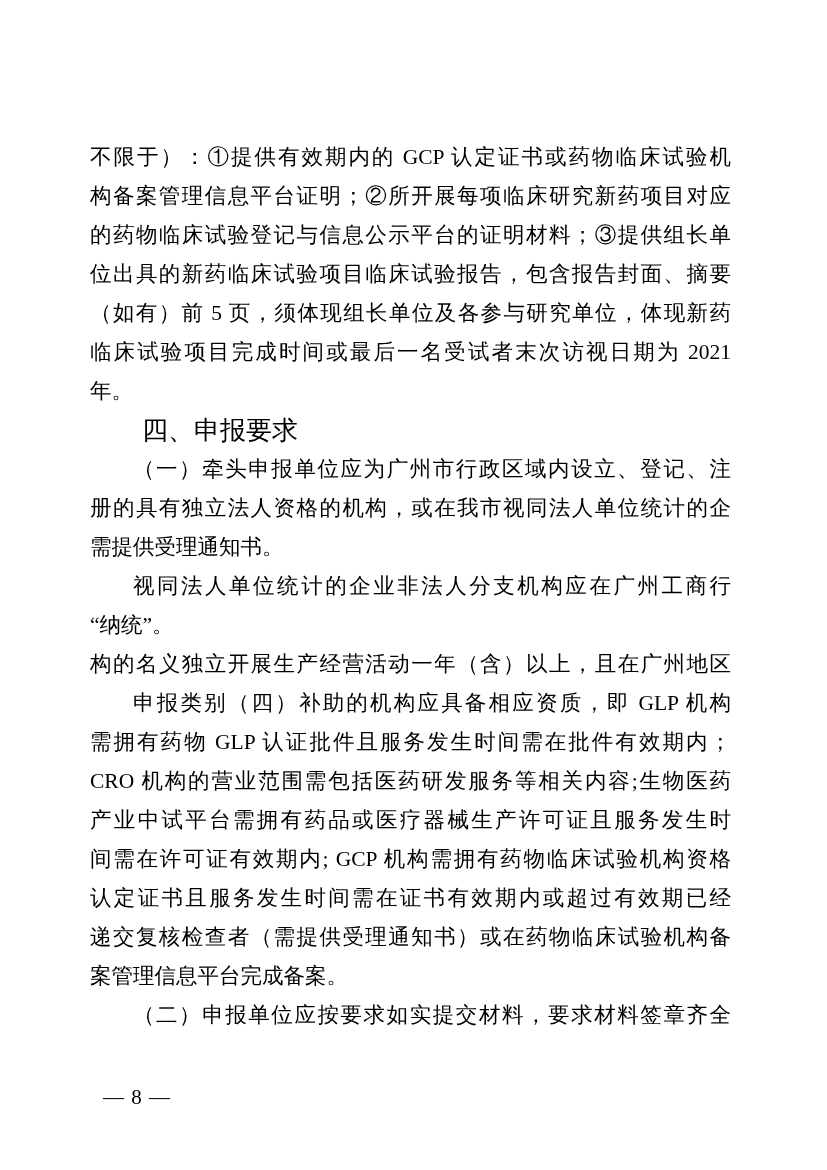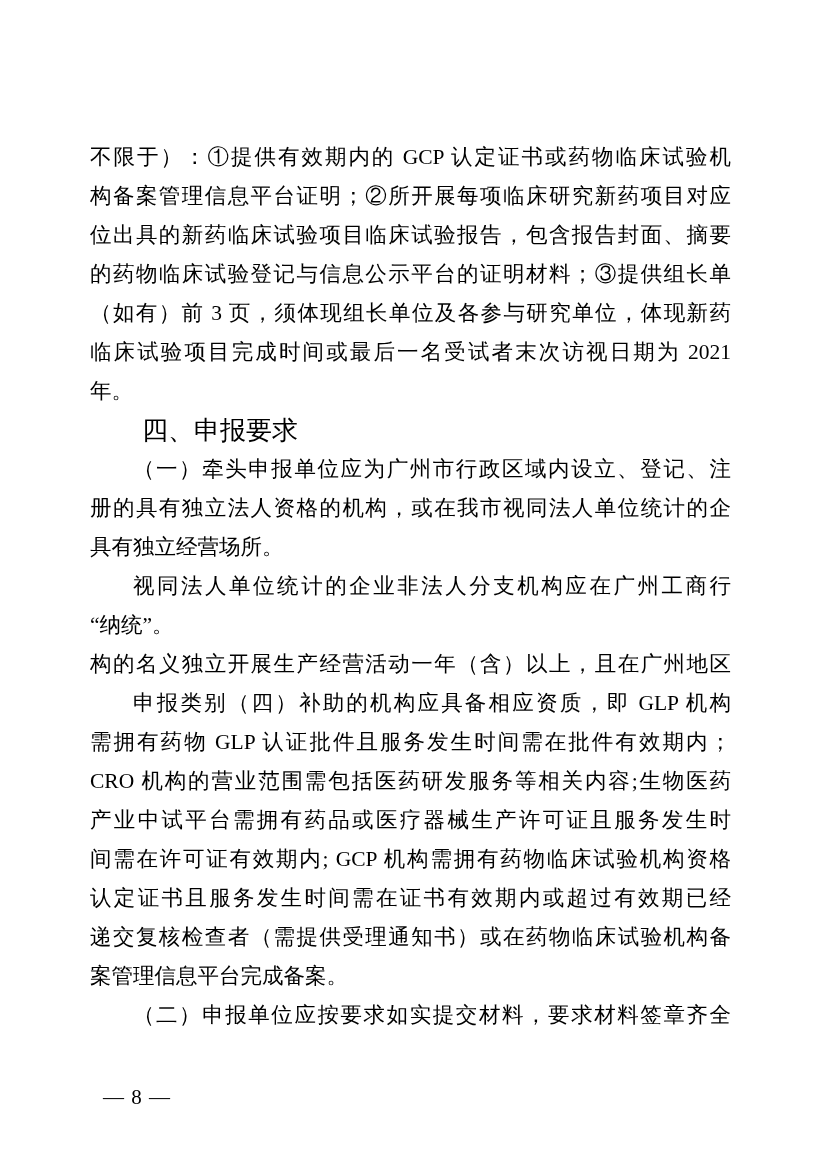--- a/index.html
+++ b/index.html
@@ -56,31 +56,31 @@
   }
 </style>
 </head>
 <body>
 
 <div class="page">
   <div class="doc">
 
     <div class="ln">不限于）：①提供有效期内的 GCP 认定证书或药物临床试验机</div>
     <div class="ln">构备案管理信息平台证明；②所开展每项临床研究新药项目对应</div>
+    <div class="ln">的药物临床试验登记与信息公示平台的证明材料；③提供组长单</div>
     <div class="ln">位出具的新药临床试验项目临床试验报告，包含报告封面、摘要</div>
-    <div class="ln">的药物临床试验登记与信息公示平台的证明材料；③提供组长单</div>
-    <div class="ln">（如有）前 3 页，须体现组长单位及各参与研究单位，体现新药</div>
+    <div class="ln">（如有）前 5 页，须体现组长单位及各参与研究单位，体现新药</div>
     <div class="ln">临床试验项目完成时间或最后一名受试者末次访视日期为 2021</div>
     <div class="ln last">年。</div>
 
     <div class="heading">四、申报要求</div>
 
     <div class="ln indent">（一）牵头申报单位应为广州市行政区域内设立、登记、注</div>
     <div class="ln">册的具有独立法人资格的机构，或在我市视同法人单位统计的企</div>
-    <div class="ln last">具有独立经营场所。</div>
+    <div class="ln last">需提供受理通知书。</div>
 
     <div class="ln indent">视同法人单位统计的企业非法人分支机构应在广州工商行</div>
     <div class="ln last">“纳统”。</div>
     <div class="ln">构的名义独立开展生产经营活动一年（含）以上，且在广州地区</div>
 
     <div class="ln indent">申报类别（四）补助的机构应具备相应资质，即 GLP 机构</div>
     <div class="ln">需拥有药物 GLP 认证批件且服务发生时间需在批件有效期内；</div>
     <div class="ln">CRO 机构的营业范围需包括医药研发服务等相关内容;生物医药</div>
     <div class="ln">产业中试平台需拥有药品或医疗器械生产许可证且服务发生时</div>
     <div class="ln">间需在许可证有效期内; GCP 机构需拥有药物临床试验机构资格</div>

